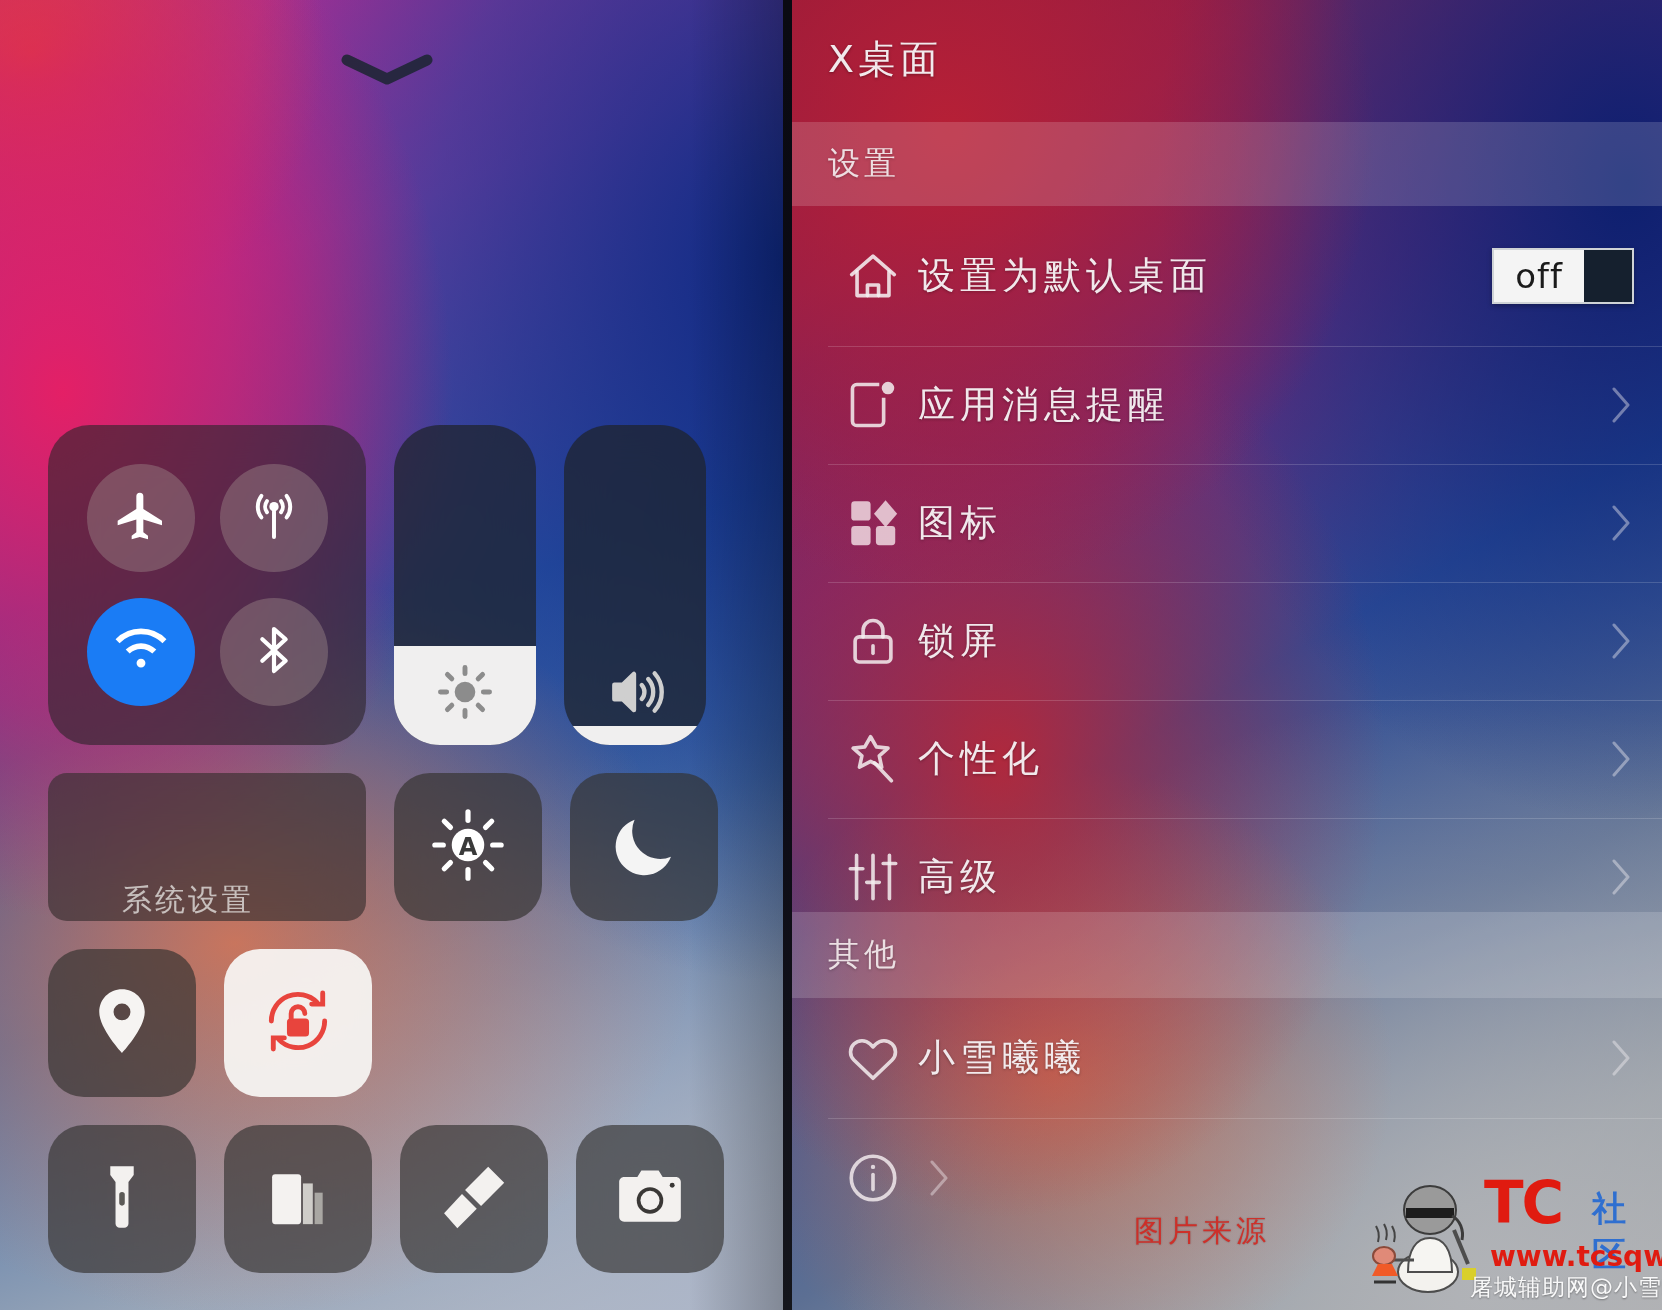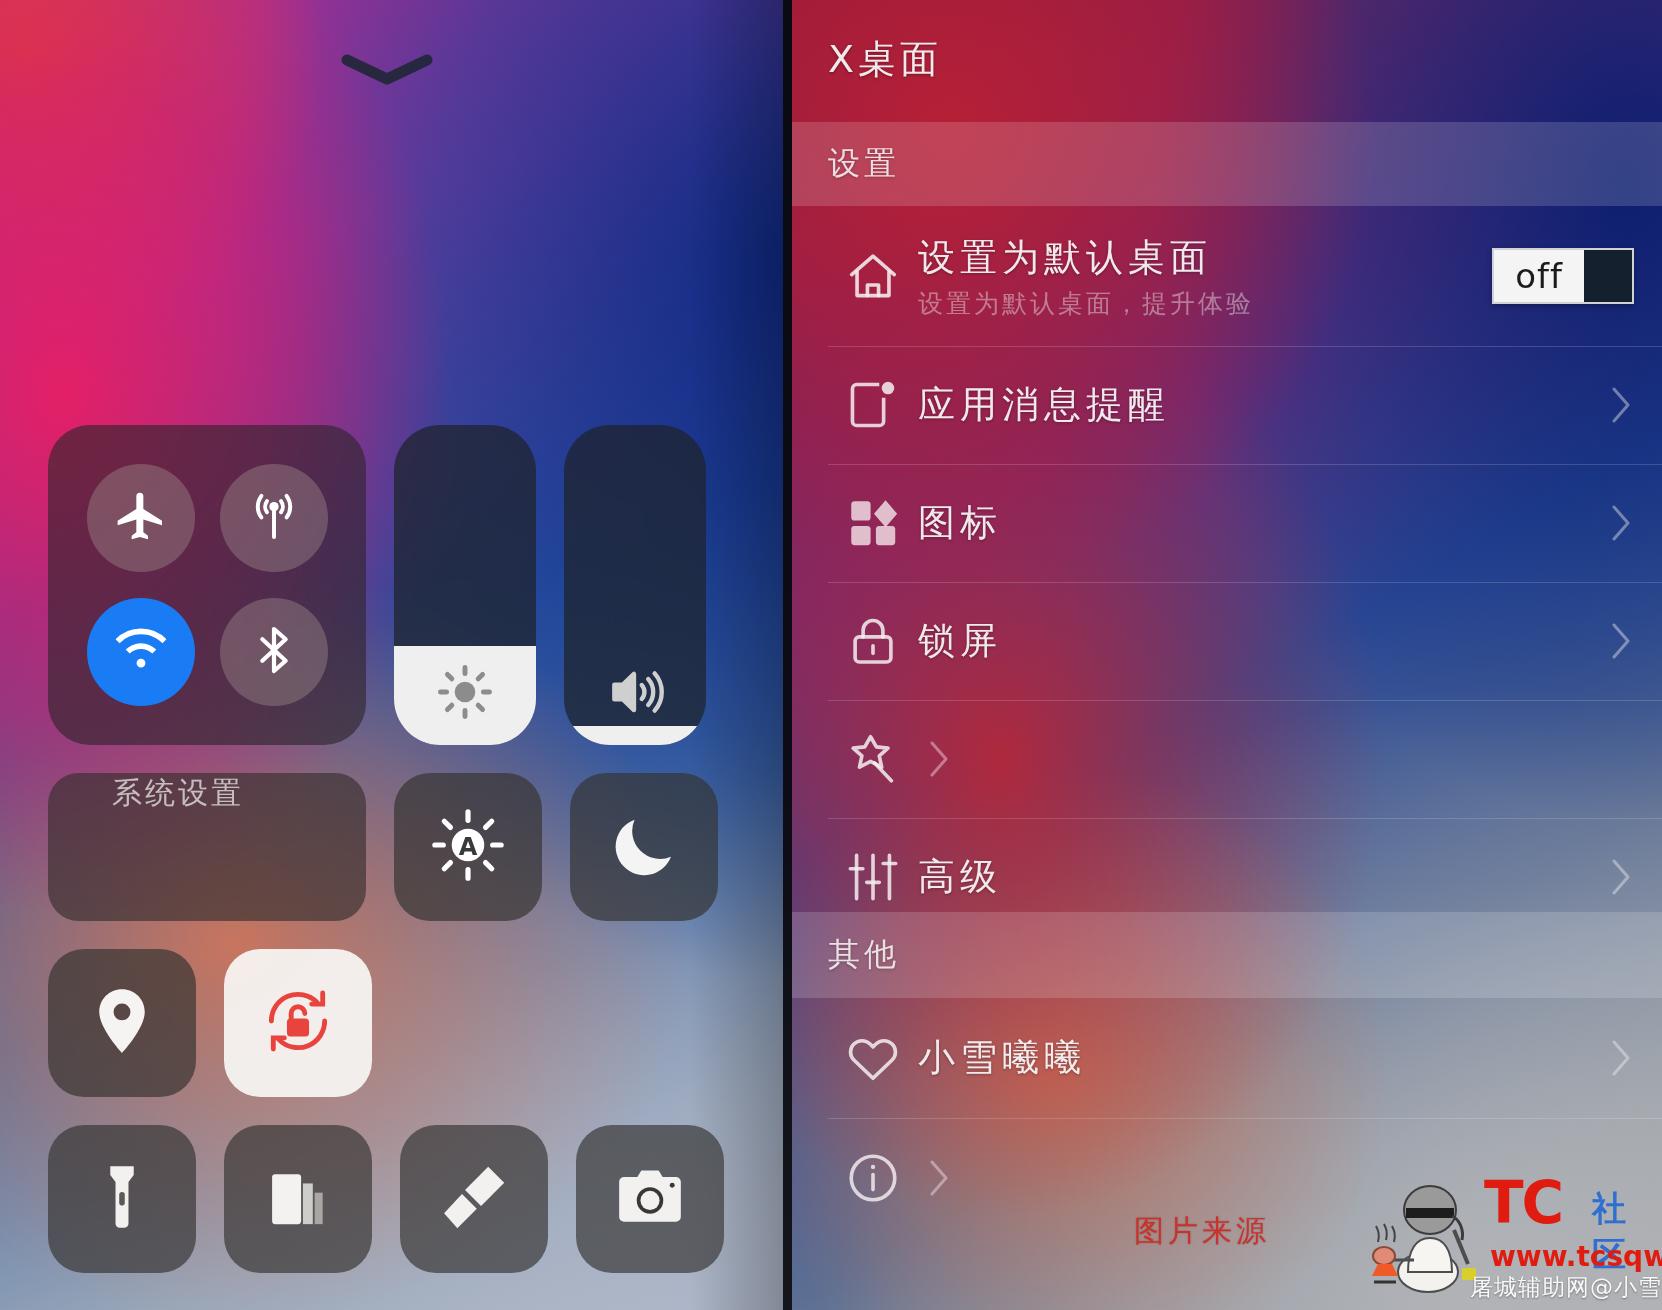--- a/index.html
+++ b/index.html
@@ -88,26 +88,26 @@
     position: absolute; left: 0; right: 0; bottom: 22px;
     display: flex; justify-content: center;
   }
   .slider .glyph svg { width: 62px; height: 62px; }
 
   .cc-row {
     display: flex; gap: 28px; margin-top: 28px; align-items: flex-start;
   }
   .tile-wide {
     width: 318px; height: 148px;
-    border-radius: 31px;
+    border-radius: 19px;
     background: rgba(50,44,44,.62);
     backdrop-filter: blur(26px);
     -webkit-backdrop-filter: blur(26px);
-    display: flex; align-items: flex-start;
-    padding-left: 32px; gap: 32px;
+    display: flex; align-items: flex-end;
+    padding-left: 42px; gap: 32px;
   }
   .tile-wide .lbl {
     color: rgba(225,222,220,.80);
     font-size: 30px; letter-spacing: 3px;
   }
   .tile-sq {
     width: 148px; height: 148px;
     border-radius: 36px;
     background: rgba(50,48,46,.66);
     backdrop-filter: blur(26px);
@@ -414,21 +414,20 @@
     <div class="row" style="top:206px; height:140px;">
       <div class="r-ico">
         <svg viewBox="0 0 24 24" fill="none" stroke="rgba(245,238,240,.88)" stroke-width="1.5" stroke-linejoin="round" stroke-linecap="round">
           <path d="M3.2 11.4 12 3.8l8.8 7.6"></path>
           <path d="M5.4 10.2v9.9h13.2v-9.9"></path>
           <path d="M9.7 20.1v-4.4h4.6v4.4"></path>
         </svg>
       </div>
       <div class="r-txt">
         <div class="r-main">设置为默认桌面</div>
-        <div class="r-sub">设置为默认桌面，提升体验</div>
       </div>
       <div class="toggle">
         <span class="t-lbl">off</span>
         <span class="t-knob"></span>
       </div>
     </div>
     <div class="row-sep" style="top:346px;"></div>
 
     <div class="row" style="top:346px; height:118px;">
       <div class="r-ico">
@@ -486,20 +485,23 @@
       </span>
     </div>
     <div class="row-sep" style="top:700px;"></div>
 
     <div class="row" style="top:700px; height:118px;">
       <div class="r-ico">
         <svg viewBox="0 0 24 24" fill="none" stroke="rgba(245,238,240,.85)" stroke-width="1.5" stroke-linejoin="round" stroke-linecap="round">
           <path d="M11 2.8 13.4 7l4.8.5-3.6 3.2 1 4.7-4.6-2.4-4.6 2.4 1-4.7L3.8 7.5 8.6 7z"></path>
           <path d="M12.6 13.6 19.6 21"></path>
         </svg>
+      </div>
+      <div class="r-txt">
+        <div class="r-main">个性化</div>
       </div>
       <span class="chev">
         <svg viewBox="0 0 26 42" fill="none" stroke="rgba(248,244,246,.7)" stroke-width="3" stroke-linecap="round" stroke-linejoin="round">
             <path d="M6 5 20 21 6 37"></path>
           </svg>
       </span>
     </div>
     <div class="row-sep" style="top:818px;"></div>
 
     <div class="row" style="top:818px; height:118px;">

